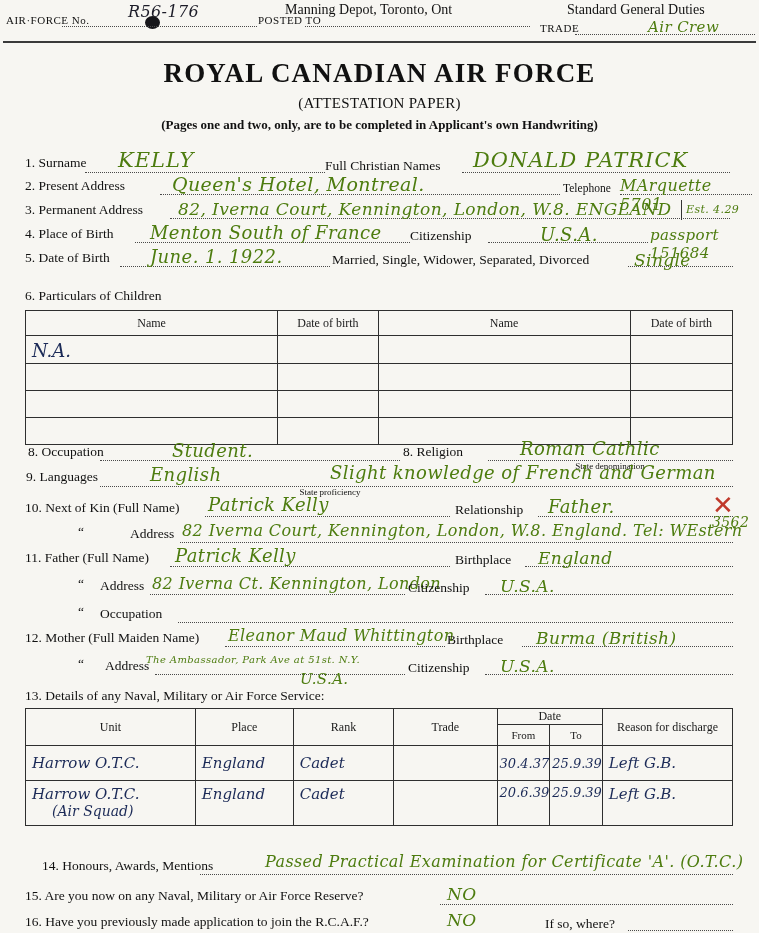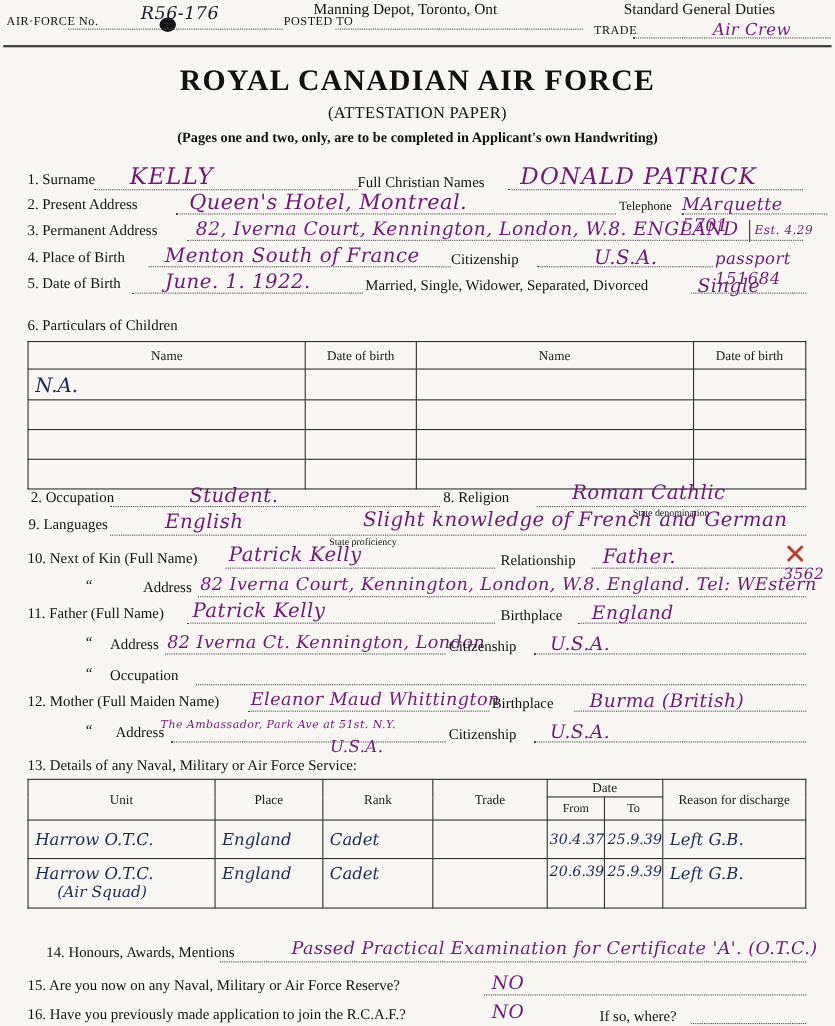--- a/index.html
+++ b/index.html
@@ -8,21 +8,21 @@
     font-family:"Liberation Serif", serif;
     color:#1a1a1a;
     background:#f6f5f1;
   }
   .page{position:absolute;inset:0;background:#f7f6f2;}
   
   .pr{position:absolute;}
   .print{font-family:"Liberation Serif", serif;color:#111;}
   .hand{
     font-family:"DejaVu Serif", serif;
-    color:#701a75;
+    color:#4d7c0f;
     font-style:italic;
     letter-spacing:.4px;
   }
   .hand.blk{color:#1c1c28;}
   .dots{
     border-bottom:1px dotted #4a4a4a;
     height:0;
   }
   .rule{background:#3a3a3a;position:absolute;}
   
@@ -154,21 +154,21 @@
     </tr>
     <tr>
       <td style="height:26px;"></td>
       <td></td>
       <td></td>
       <td></td>
     </tr>
   </tbody>
     </table>
 
-  <div class="pr print num" style="left:28px;top:444px;">2. Occupation</div>
+  <div class="pr print num" style="left:28px;top:444px;">8. Occupation</div>
   <div class="pr dots" style="left:100px;top:460px;width:300px;"></div>
   <div class="pr hand" style="left:172px;top:440px;font-size:18px;">Student.</div>
 
   <div class="pr print num" style="left:403px;top:444px;">8. Religion</div>
   <div class="pr dots" style="left:488px;top:460px;width:245px;"></div>
   <div class="pr hand" style="left:520px;top:438px;font-size:18px;">Roman Cathlic</div>
   <div class="pr print sml" style="left:520px;top:461px;width:180px;">State denomination</div>
 
   <div class="pr print num" style="left:26px;top:469px;">9. Languages</div>
   <div class="pr dots" style="left:100px;top:486px;width:633px;"></div>

